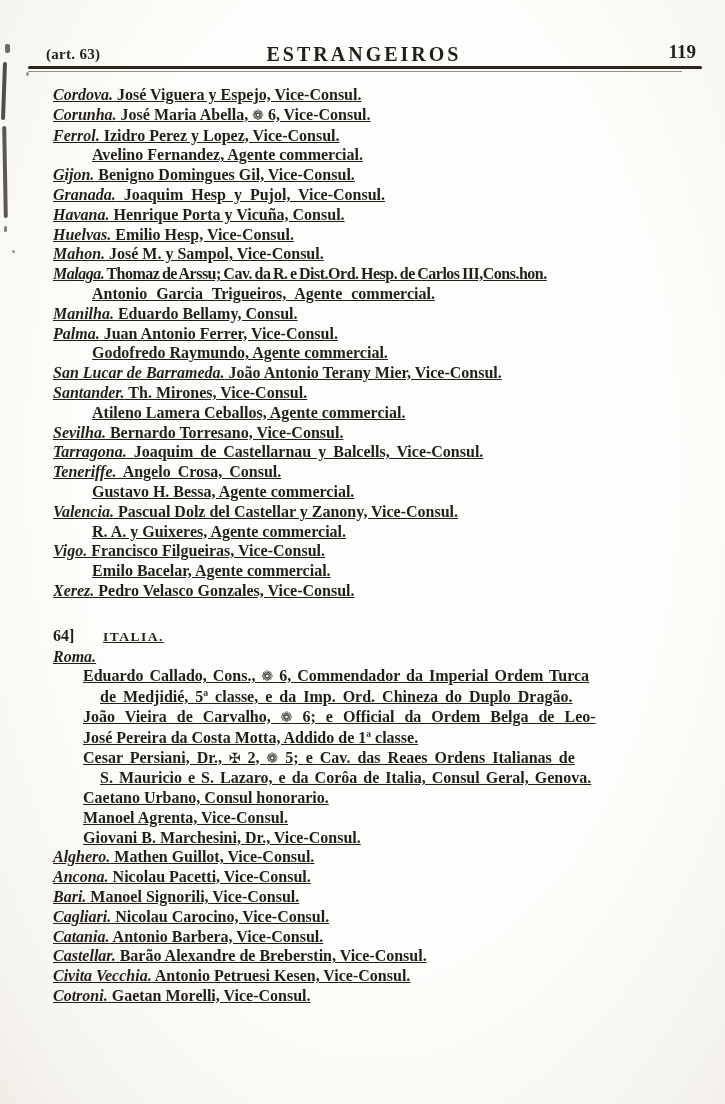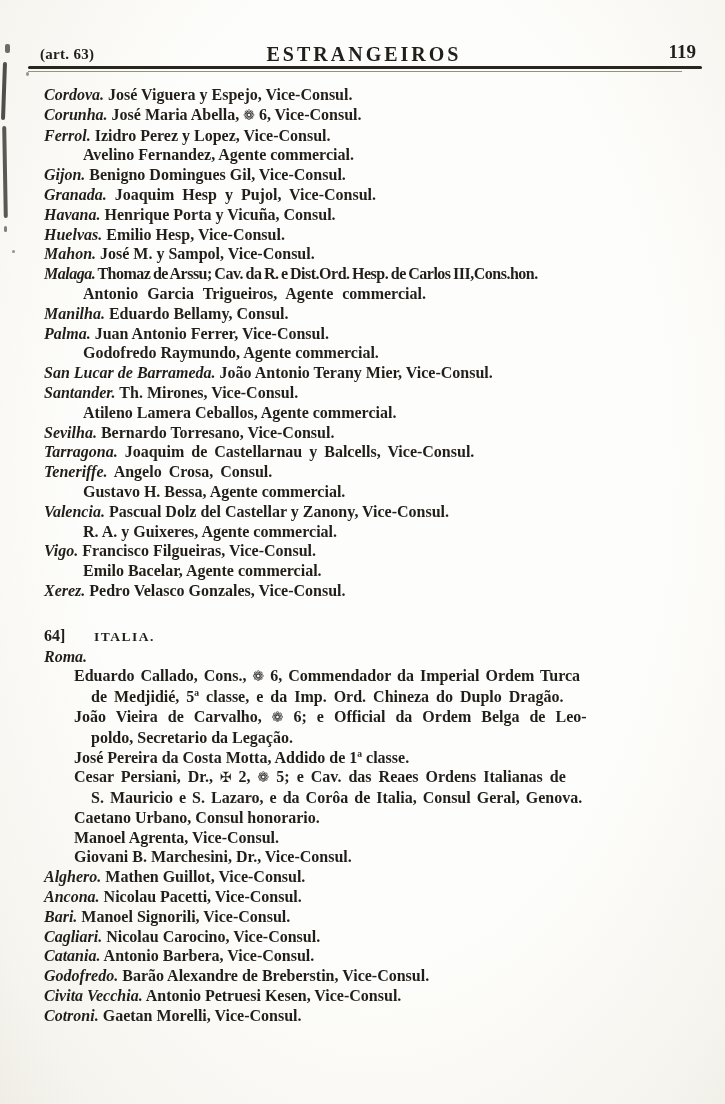--- a/index.html
+++ b/index.html
@@ -4,28 +4,28 @@
 <style>
   html,body{margin:0;padding:0;background:#e9e7e2;}
   .page{
     position:relative;width:725px;height:1104px;overflow:hidden;
     background:radial-gradient(ellipse at 52% 42%, #fdfdfb 55%, #f6f4ee 88%, #efede6 100%);
     font-family:"Liberation Serif","DejaVu Serif",serif;
     color:var(--ink,#221f1a);
   }
   
   .header{position:absolute;top:43px;left:28px;right:25px;height:22px;}
-  .art-ref{position:absolute;left:12px;top:3px;font-size:15px;font-weight:700;letter-spacing:.3px;}
+  .art-ref{position:absolute;left:18px;top:3px;font-size:15px;font-weight:700;letter-spacing:.3px;}
   .running-title{position:absolute;left:0;right:0;top:0;text-align:center;font-size:20px;font-weight:700;letter-spacing:3px;}
   .page-number{position:absolute;right:4px;top:-2px;font-size:19px;font-weight:700;}
   .rule{position:absolute;top:66px;left:28px;width:674px;}
   .rule-main{height:3px;background:#29261f;border-radius:2px;}
   .rule-echo{height:1px;background:#97927f;margin-top:2px;width:97%;}
   
-  .docbody{position:absolute;top:85px;left:44px;right:10px;font-size:16px;font-weight:700;line-height:19.8px;}
+  .docbody{position:absolute;top:85px;left:53px;right:10px;font-size:16px;font-weight:700;line-height:19.8px;text-decoration:underline;}
   .line{white-space:nowrap;}
   .i1{padding-left:39px;}   
   .i2{padding-left:47px;}   
   .i3{padding-left:30px;}   
   .city{font-style:italic;}
   .orn{font-family:"DejaVu Sans",sans-serif;font-size:14px;font-weight:400;}
   .heading{margin-top:25px;}
   .sec-num{display:inline-block;width:50px;font-size:16px;}
   .sec-title{font-size:13.5px;letter-spacing:1.5px;}
   
@@ -93,32 +93,31 @@
     </section>
     <section>
       <div class="line heading">
         <span class="sec-num">64]</span><span class="sec-title">ITALIA.</span>
       </div>
       <div>
           <div class="line"><span class="city">Roma.</span></div>
           <div class="line i3" style="word-spacing: 2px;"><span>Eduardo Callado, Cons., </span><span class="orn">❁</span><span> 6, Commendador da Imperial Ordem Turca</span></div>
           <div class="line i2" style="word-spacing: 3px;"><span>de Medjidié, 5ª classe, e da Imp. Ord. Chineza do Duplo Dragão.</span></div>
           <div class="line i3" style="word-spacing: 6px;"><span>João Vieira de Carvalho, </span><span class="orn">❁</span><span> 6; e Official da Ordem Belga de Leo-</span></div>
-          <div class="line i2"><span>poldo, Secretario da Legação.</span></div>
           <div class="line i3"><span>José Pereira da Costa Motta, Addido de 1ª classe.</span></div>
           <div class="line i3" style="word-spacing: 3px;"><span>Cesar Persiani, Dr., </span><span class="orn">✠</span><span> 2, </span><span class="orn">❁</span><span> 5; e Cav. das Reaes Ordens Italianas de</span></div>
           <div class="line i2" style="word-spacing: 2px;"><span>S. Mauricio e S. Lazaro, e da Corôa de Italia, Consul Geral, Genova.</span></div>
           <div class="line i3"><span>Caetano Urbano, Consul honorario.</span></div>
           <div class="line i3"><span>Manoel Agrenta, Vice-Consul.</span></div>
           <div class="line i3"><span>Giovani B. Marchesini, Dr., Vice-Consul.</span></div>
           <div class="line"><span class="city">Alghero.</span><span> Mathen Guillot, Vice-Consul.</span></div>
           <div class="line"><span class="city">Ancona.</span><span> Nicolau Pacetti, Vice-Consul.</span></div>
           <div class="line"><span class="city">Bari.</span><span> Manoel Signorili, Vice-Consul.</span></div>
           <div class="line"><span class="city">Cagliari.</span><span> Nicolau Carocino, Vice-Consul.</span></div>
           <div class="line"><span class="city">Catania.</span><span> Antonio Barbera, Vice-Consul.</span></div>
-          <div class="line"><span class="city">Godofredo.</span><span>  Barão Alexandre de Breberstin, Vice-Consul.</span></div>
+          <div class="line"><span class="city">Castellar.</span><span>  Barão Alexandre de Breberstin, Vice-Consul.</span></div>
           <div class="line"><span class="city">Civita Vecchia.</span><span> Antonio Petruesi Kesen, Vice-Consul.</span></div>
           <div class="line"><span class="city">Cotroni.</span><span> Gaetan Morelli, Vice-Consul.</span></div>
         </div>
     </section>
   </main>
 
 </div>
 
 </body></html>

